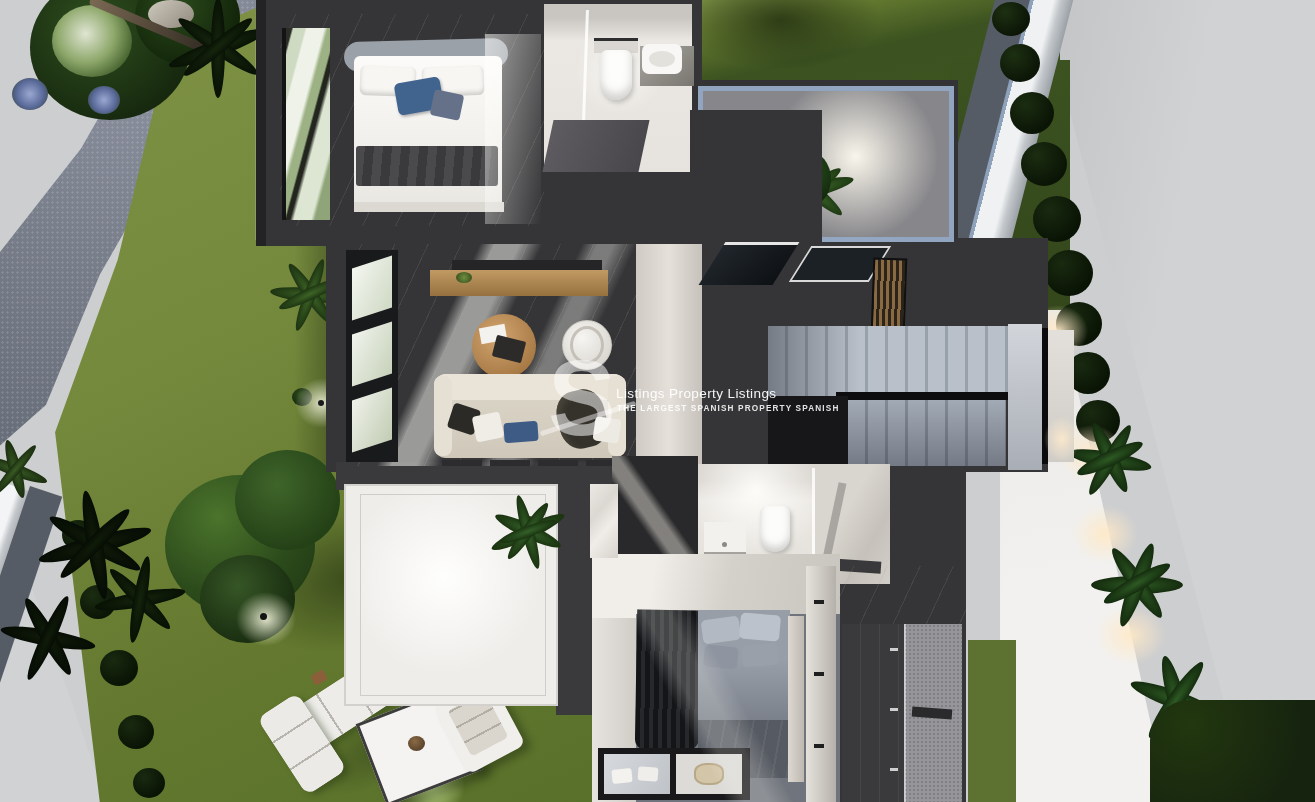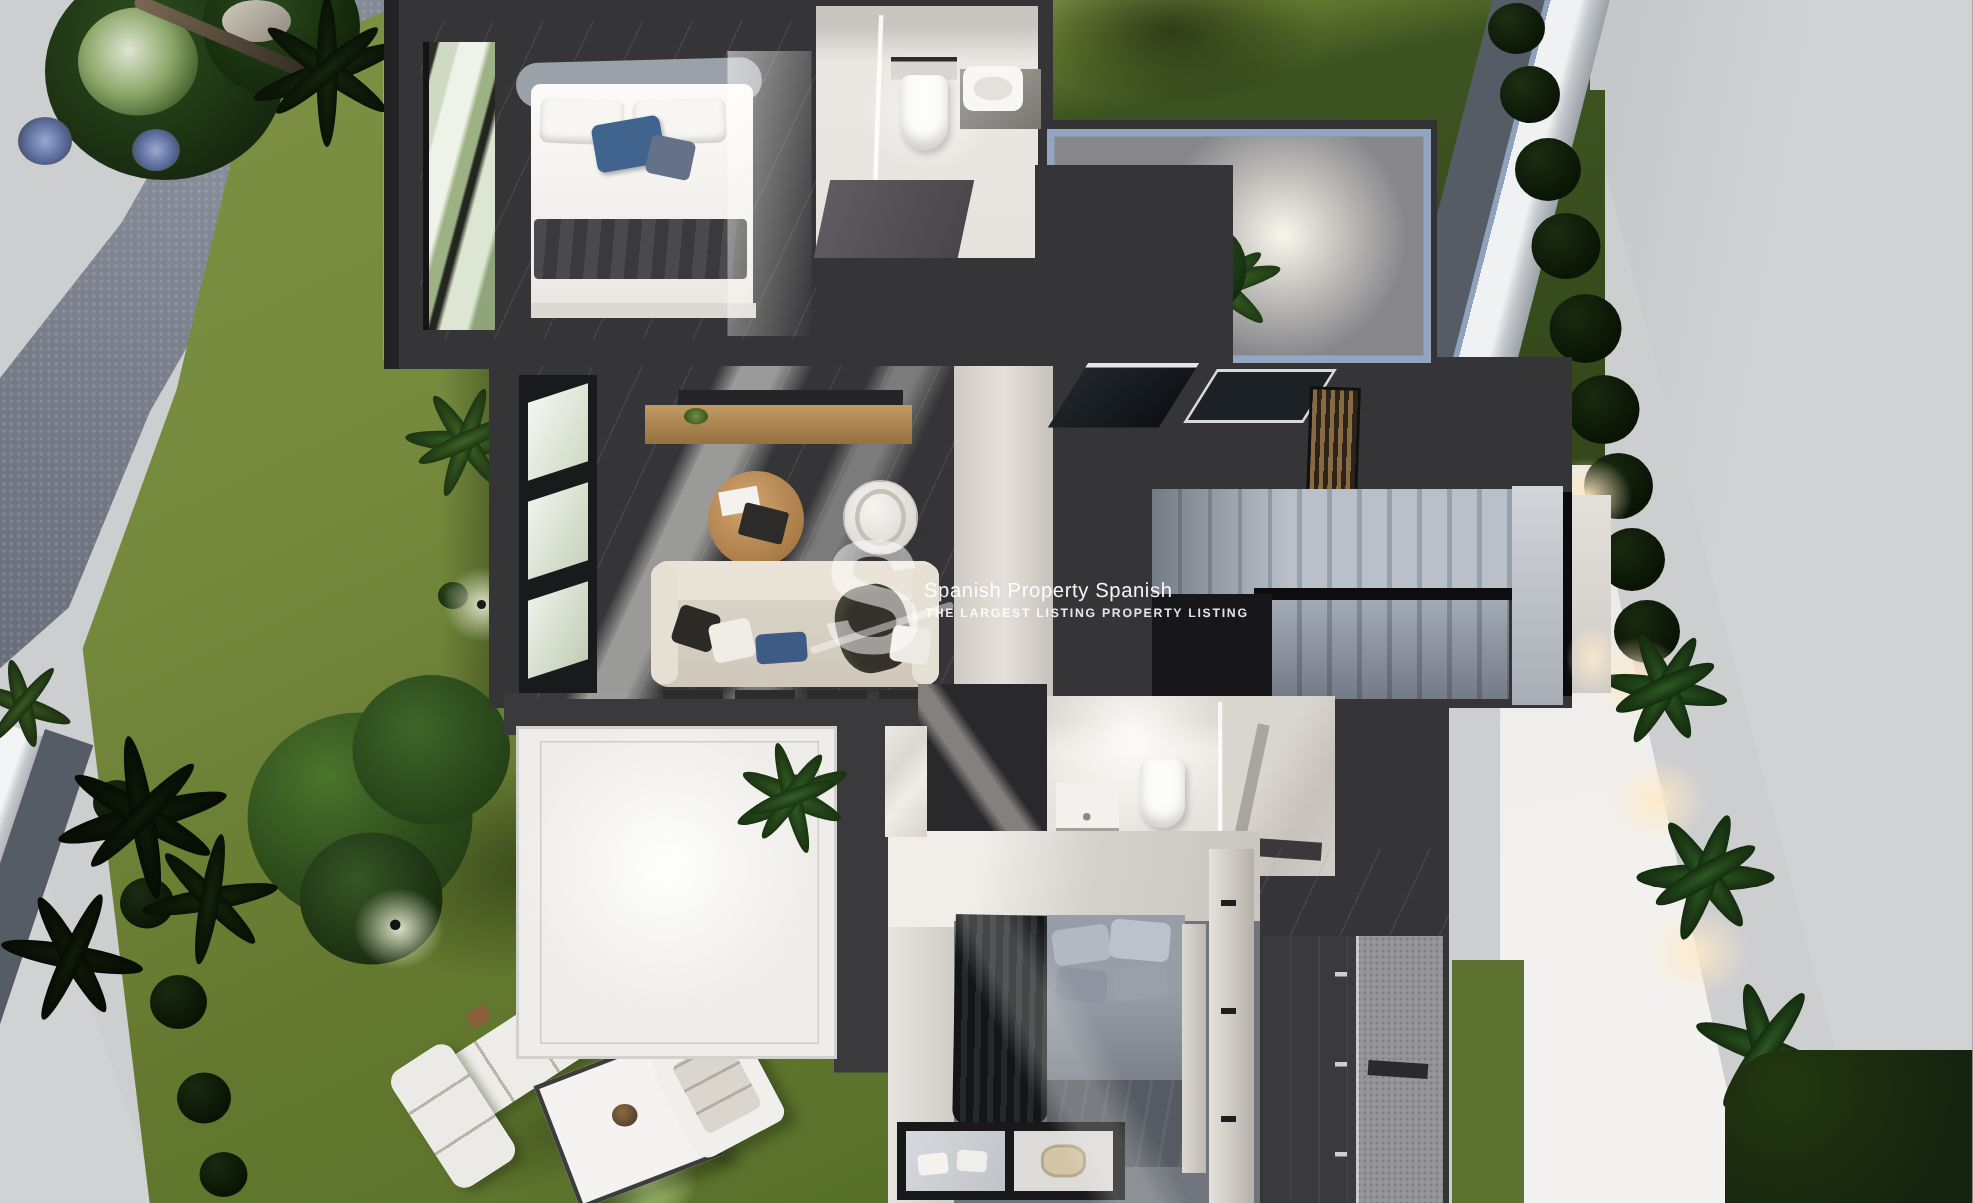--- a/index.html
+++ b/index.html
@@ -299,16 +299,16 @@
       <span class="fr" style="left:-36px;top:-8px;width:72px;height:14px;transform:rotate(25deg)"></span>
       <span class="fr" style="left:-38px;top:-6px;width:76px;height:12px;transform:rotate(75deg)"></span>
       <span class="fr" style="left:-34px;top:-7px;width:68px;height:12px;transform:rotate(125deg)"></span>
       <span class="fr" style="left:-30px;top:-6px;width:60px;height:11px;transform:rotate(160deg)"></span>
     </div>
   </div>
   <div class="a marble" style="left:590px;top:484px;width:28px;height:74px;"></div>
 
   <div class="a wm-s" style="left:546px;top:344px;font-size:108px;">S</div>
   <div class="a" style="left:538px;top:416px;width:100px;height:5px;background:rgba(255,255,255,.45);border-radius:3px;transform:rotate(-18deg);"></div>
-  <div class="a wm-t" style="left:616px;top:386px;">Spanish Property Spanish</div>
-  <div class="a wm-st" style="left:617px;top:404px;">THE LARGEST LISTING PROPERTY LISTING</div>
+  <div class="a wm-t" style="left:616px;top:386px;">Listings Property Listings</div>
+  <div class="a wm-st" style="left:617px;top:404px;">THE LARGEST SPANISH PROPERTY SPANISH</div>
 
 </div>
 
 </body></html>

